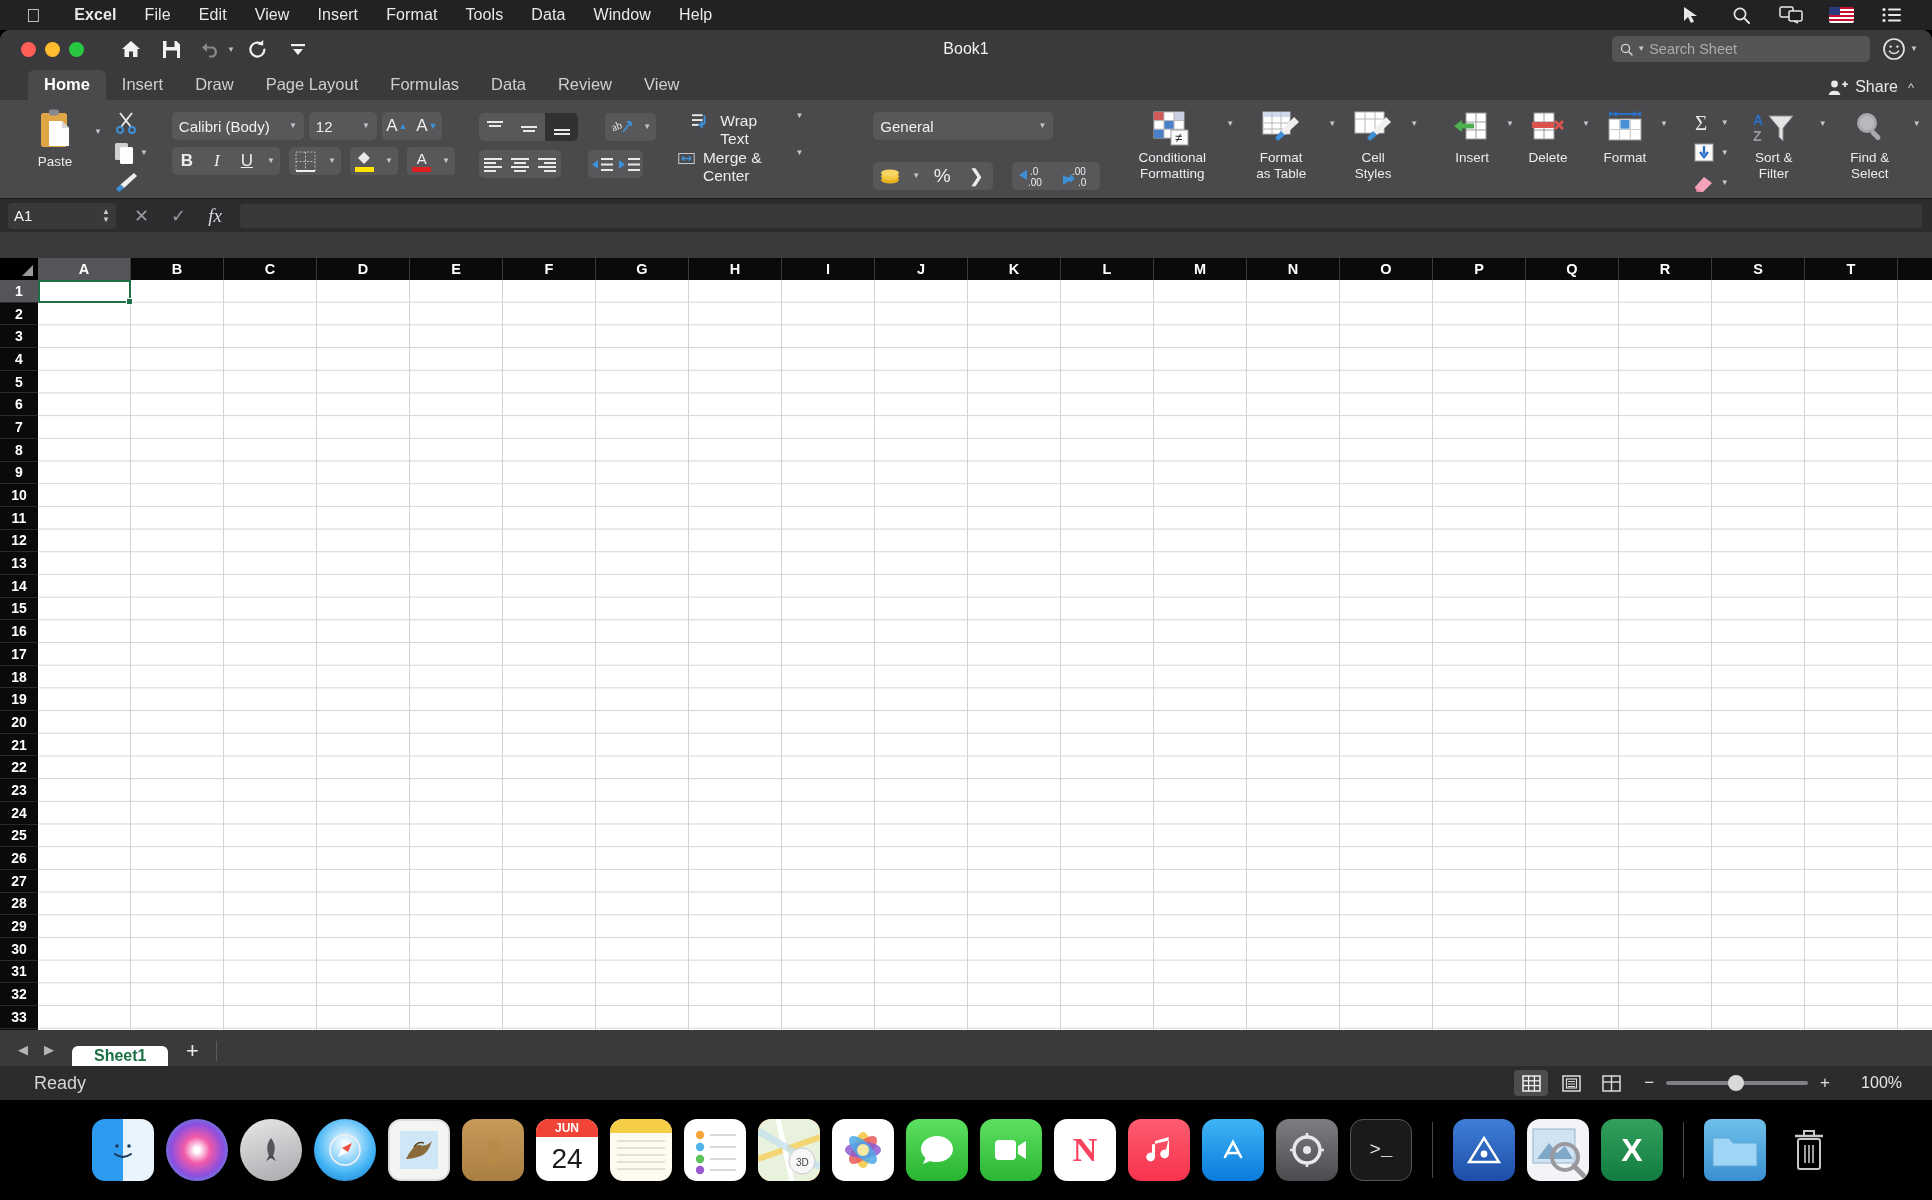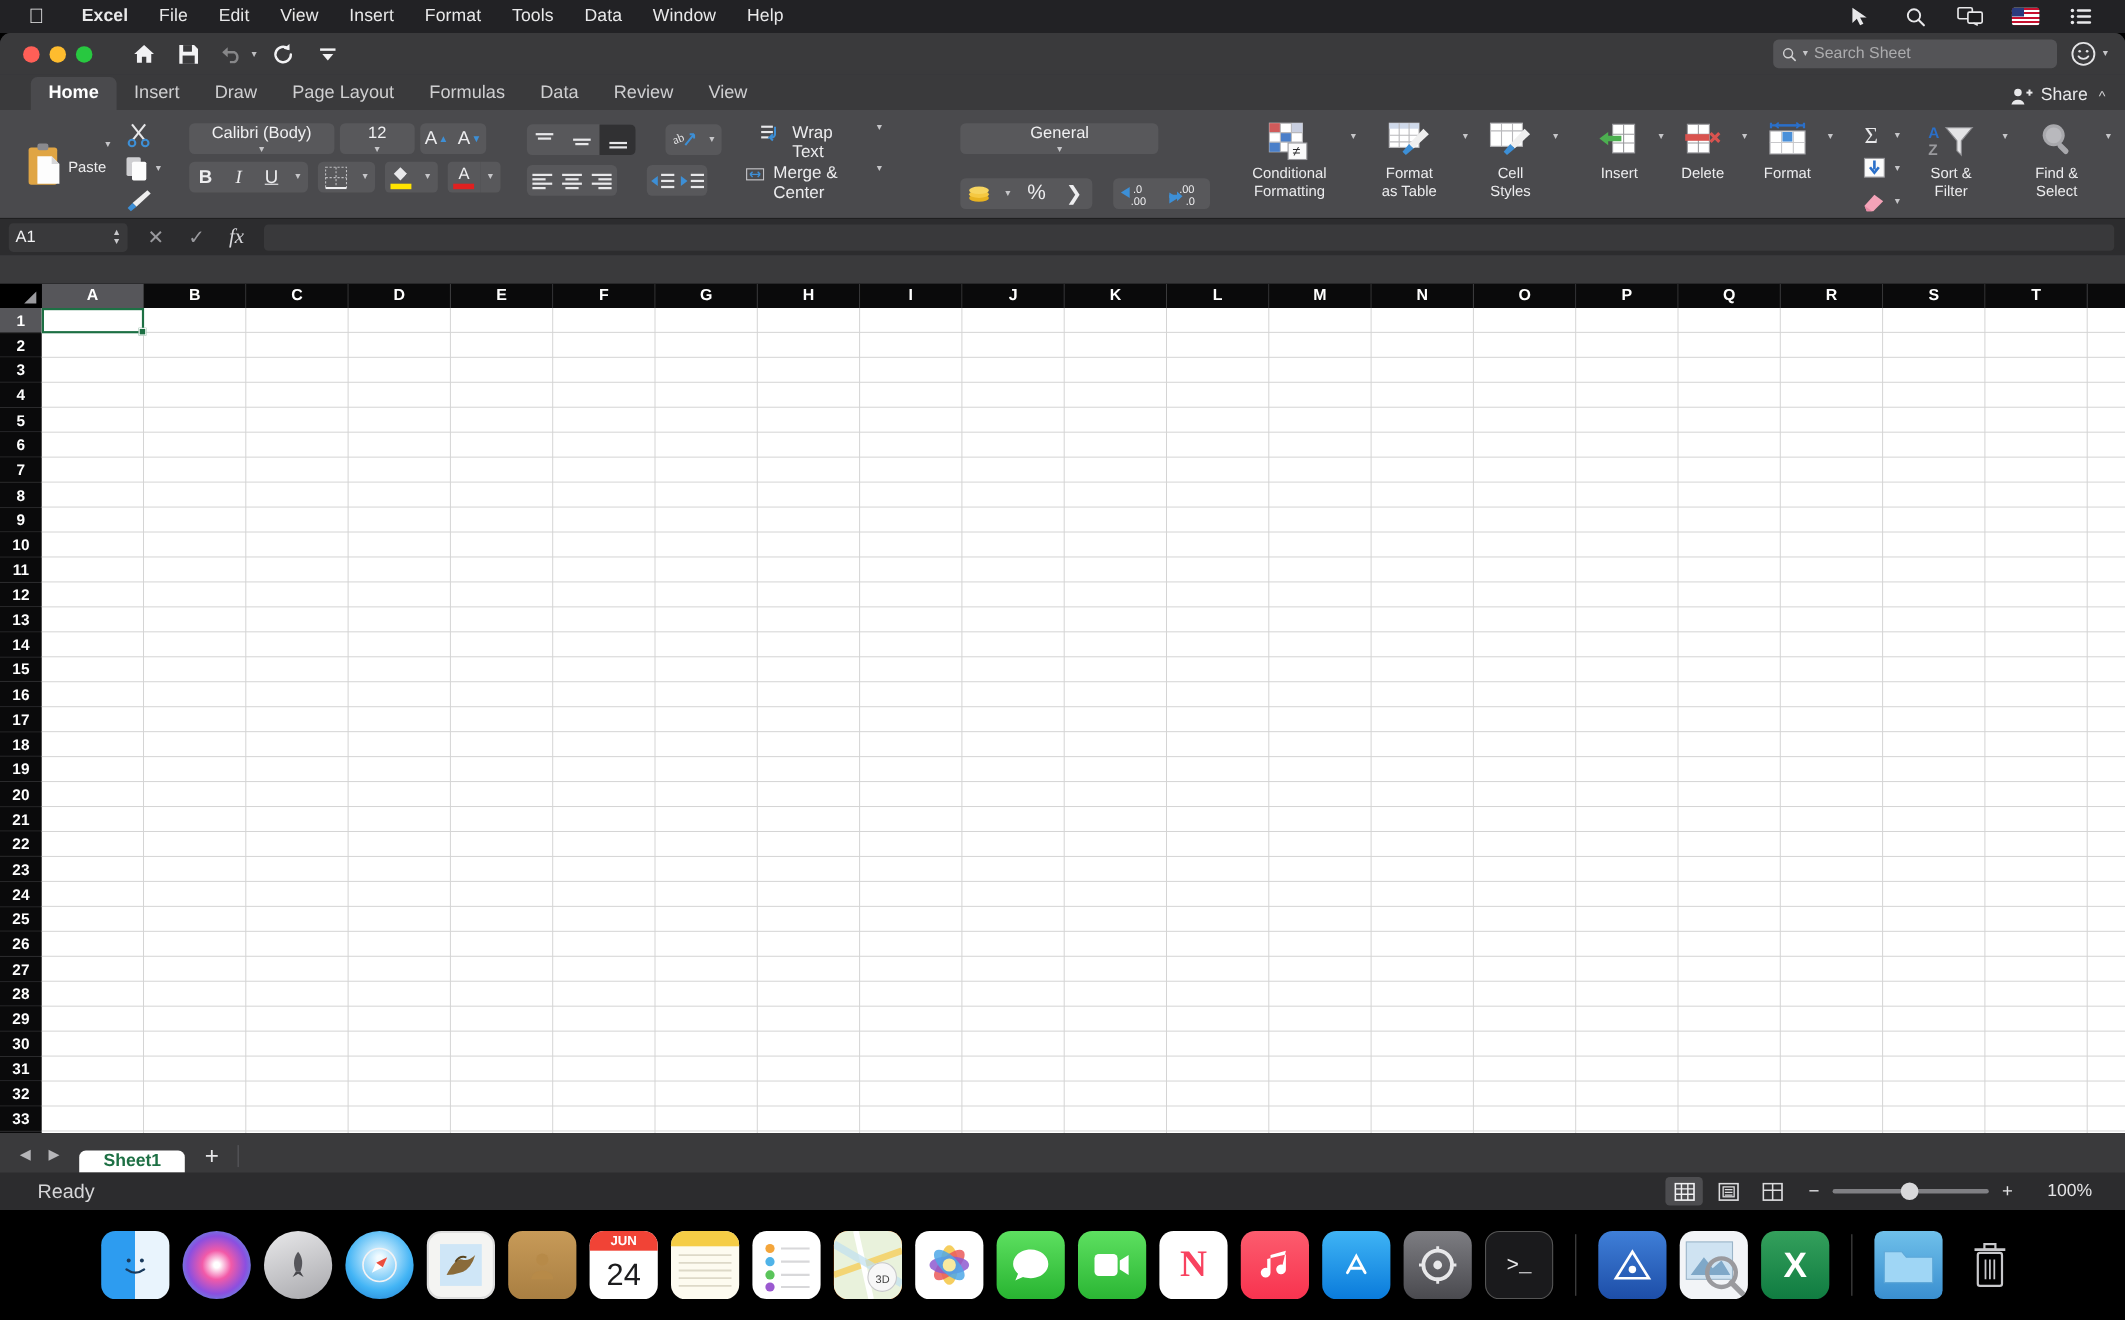--- a/index.html
+++ b/index.html
@@ -57,31 +57,31 @@
   
   .ribbon { height:98px; background:#4a4a4d; display:flex; align-items:stretch;
             padding:4px 6px 0 10px; position:relative; }
   .rgroup { display:flex; align-items:flex-start; padding:0 8px; position:relative; }
   .rsep { width:1px; background:#5c5c5f; margin:8px 4px; }
   .icolbl { color:#ececee; font-size:13.5px; text-align:center; line-height:1.15; }
   .caret { color:#c6c6c9; font-size:8px; line-height:1; }
 
   
   .clip { display:flex; gap:2px; padding-top:4px; }
-  .paste-col { display:flex; flex-direction:row; align-items:center; width:74px; }
+  .paste-col { display:flex; flex-direction:column; align-items:center; width:74px; }
   .paste-ico { width:44px; height:46px; position:relative; }
   .mini-col { display:flex; flex-direction:column; gap:4px; padding-top:2px; }
   .mini-btn { display:flex; align-items:center; gap:4px; height:26px; }
 
   
   .fontgrp { display:flex; flex-direction:column; gap:7px; padding-top:8px; }
   .frow { display:flex; align-items:center; gap:5px; }
   .combo { height:28px; background:#58585b; border-radius:5px; display:flex;
            align-items:center; justify-content:space-between; padding:0 7px;
-           color:#f0f0f2; font-size:15px;flex-direction:column; }
+           color:#f0f0f2; font-size:15px; }
   .sq { width:30px; height:28px; display:flex; align-items:center; justify-content:center;
         color:#ededef; font-size:17px; background:#58585b; border-radius:4px; }
   .sqg { display:flex; background:#58585b; border-radius:5px; overflow:hidden; }
   .sqg .sq { background:transparent; border-radius:0; }
   .colorbtn { width:30px; height:28px; display:flex; flex-direction:column;
               align-items:center; justify-content:center; gap:1px; background:#58585b;
               border-radius:4px 0 0 4px; }
   .colorbar { width:19px; height:5px; }
 
   
@@ -258,20 +258,21 @@
           </svg>
       </div>
       <div class="qat-btn">
         <svg width="18" height="14" viewBox="0 0 18 14">
             <rect x="2" y="2" width="14" height="2.2" fill="#f2f2f4"></rect>
             <path d="M4 7 H14 L9 13 Z" fill="#f2f2f4"></path>
           </svg>
       </div>
     </div>
 
+    <div class="win-title">Book1</div>
 
     <div class="title-right">
       <div class="searchsheet">
         <svg width="15" height="15" viewBox="0 0 15 15">
             <circle cx="6.3" cy="6.3" r="4.6" fill="none" stroke="#d0d0d2" stroke-width="1.5"></circle>
             <line x1="9.7" y1="9.7" x2="13.6" y2="13.6" stroke="#d0d0d2" stroke-width="1.7" stroke-linecap="round"></line>
           </svg>
         <span class="caret">▼</span>
         <input type="text" placeholder="Search Sheet" style="">
       </div>

